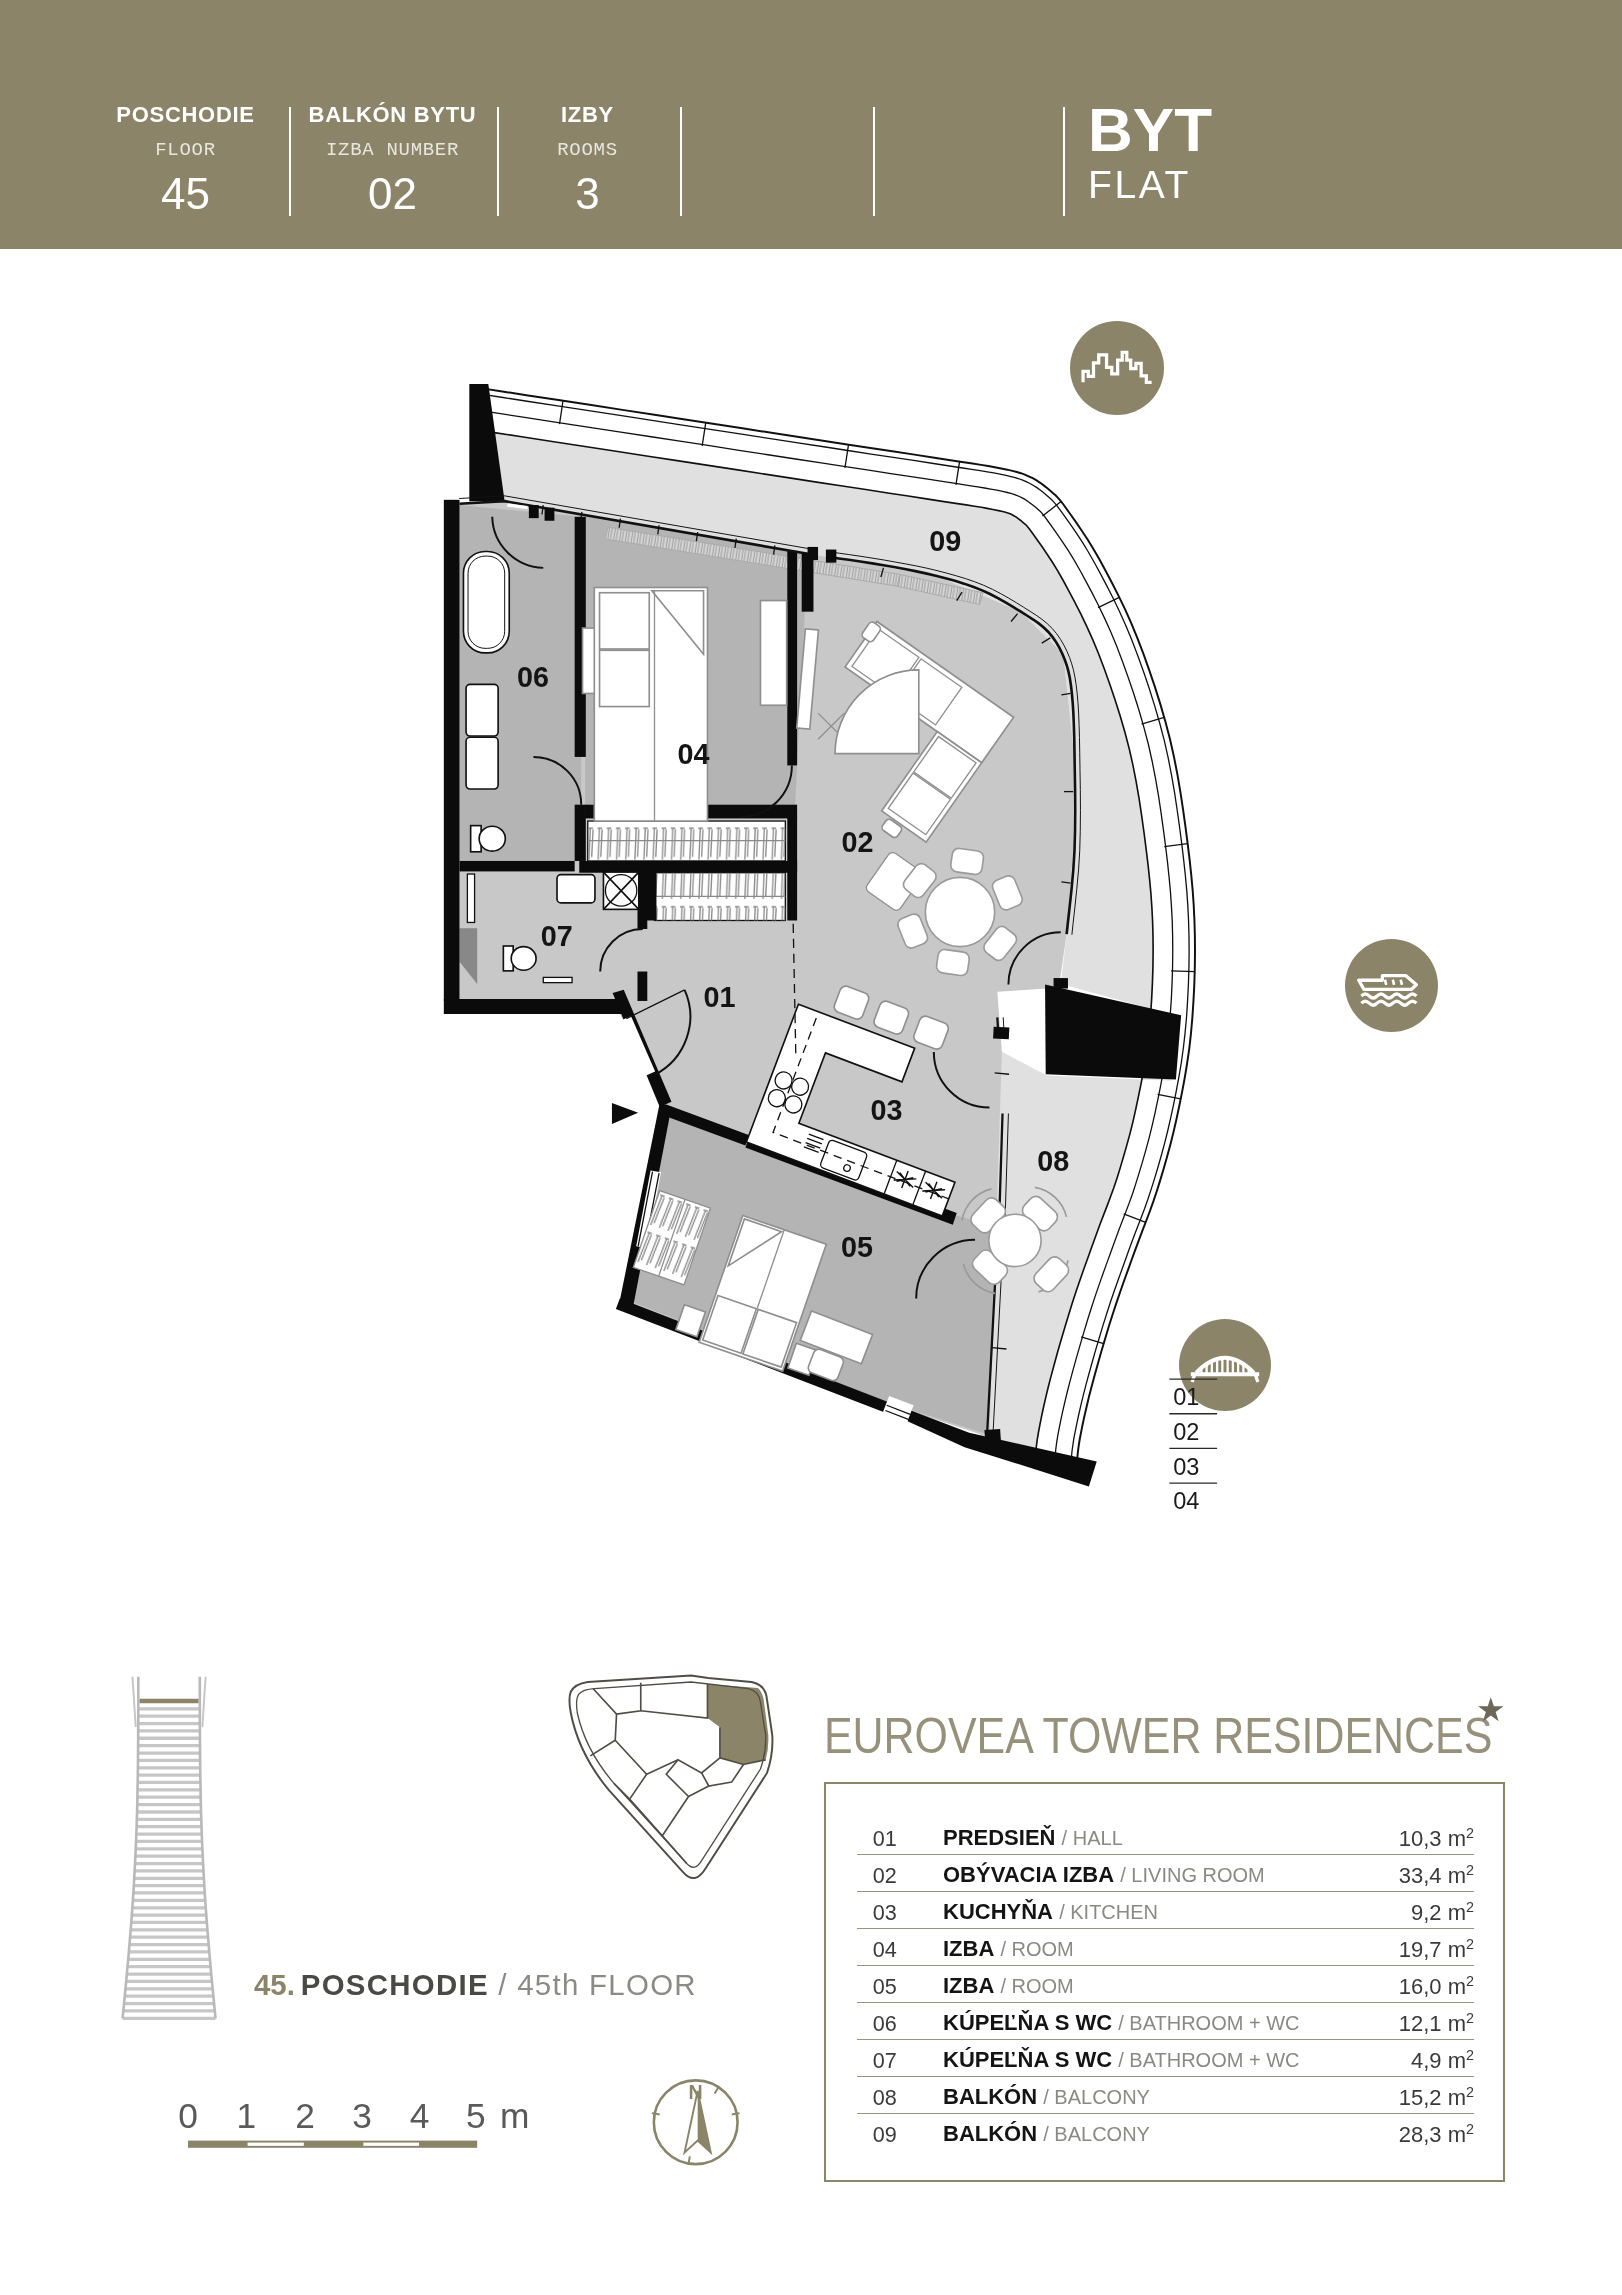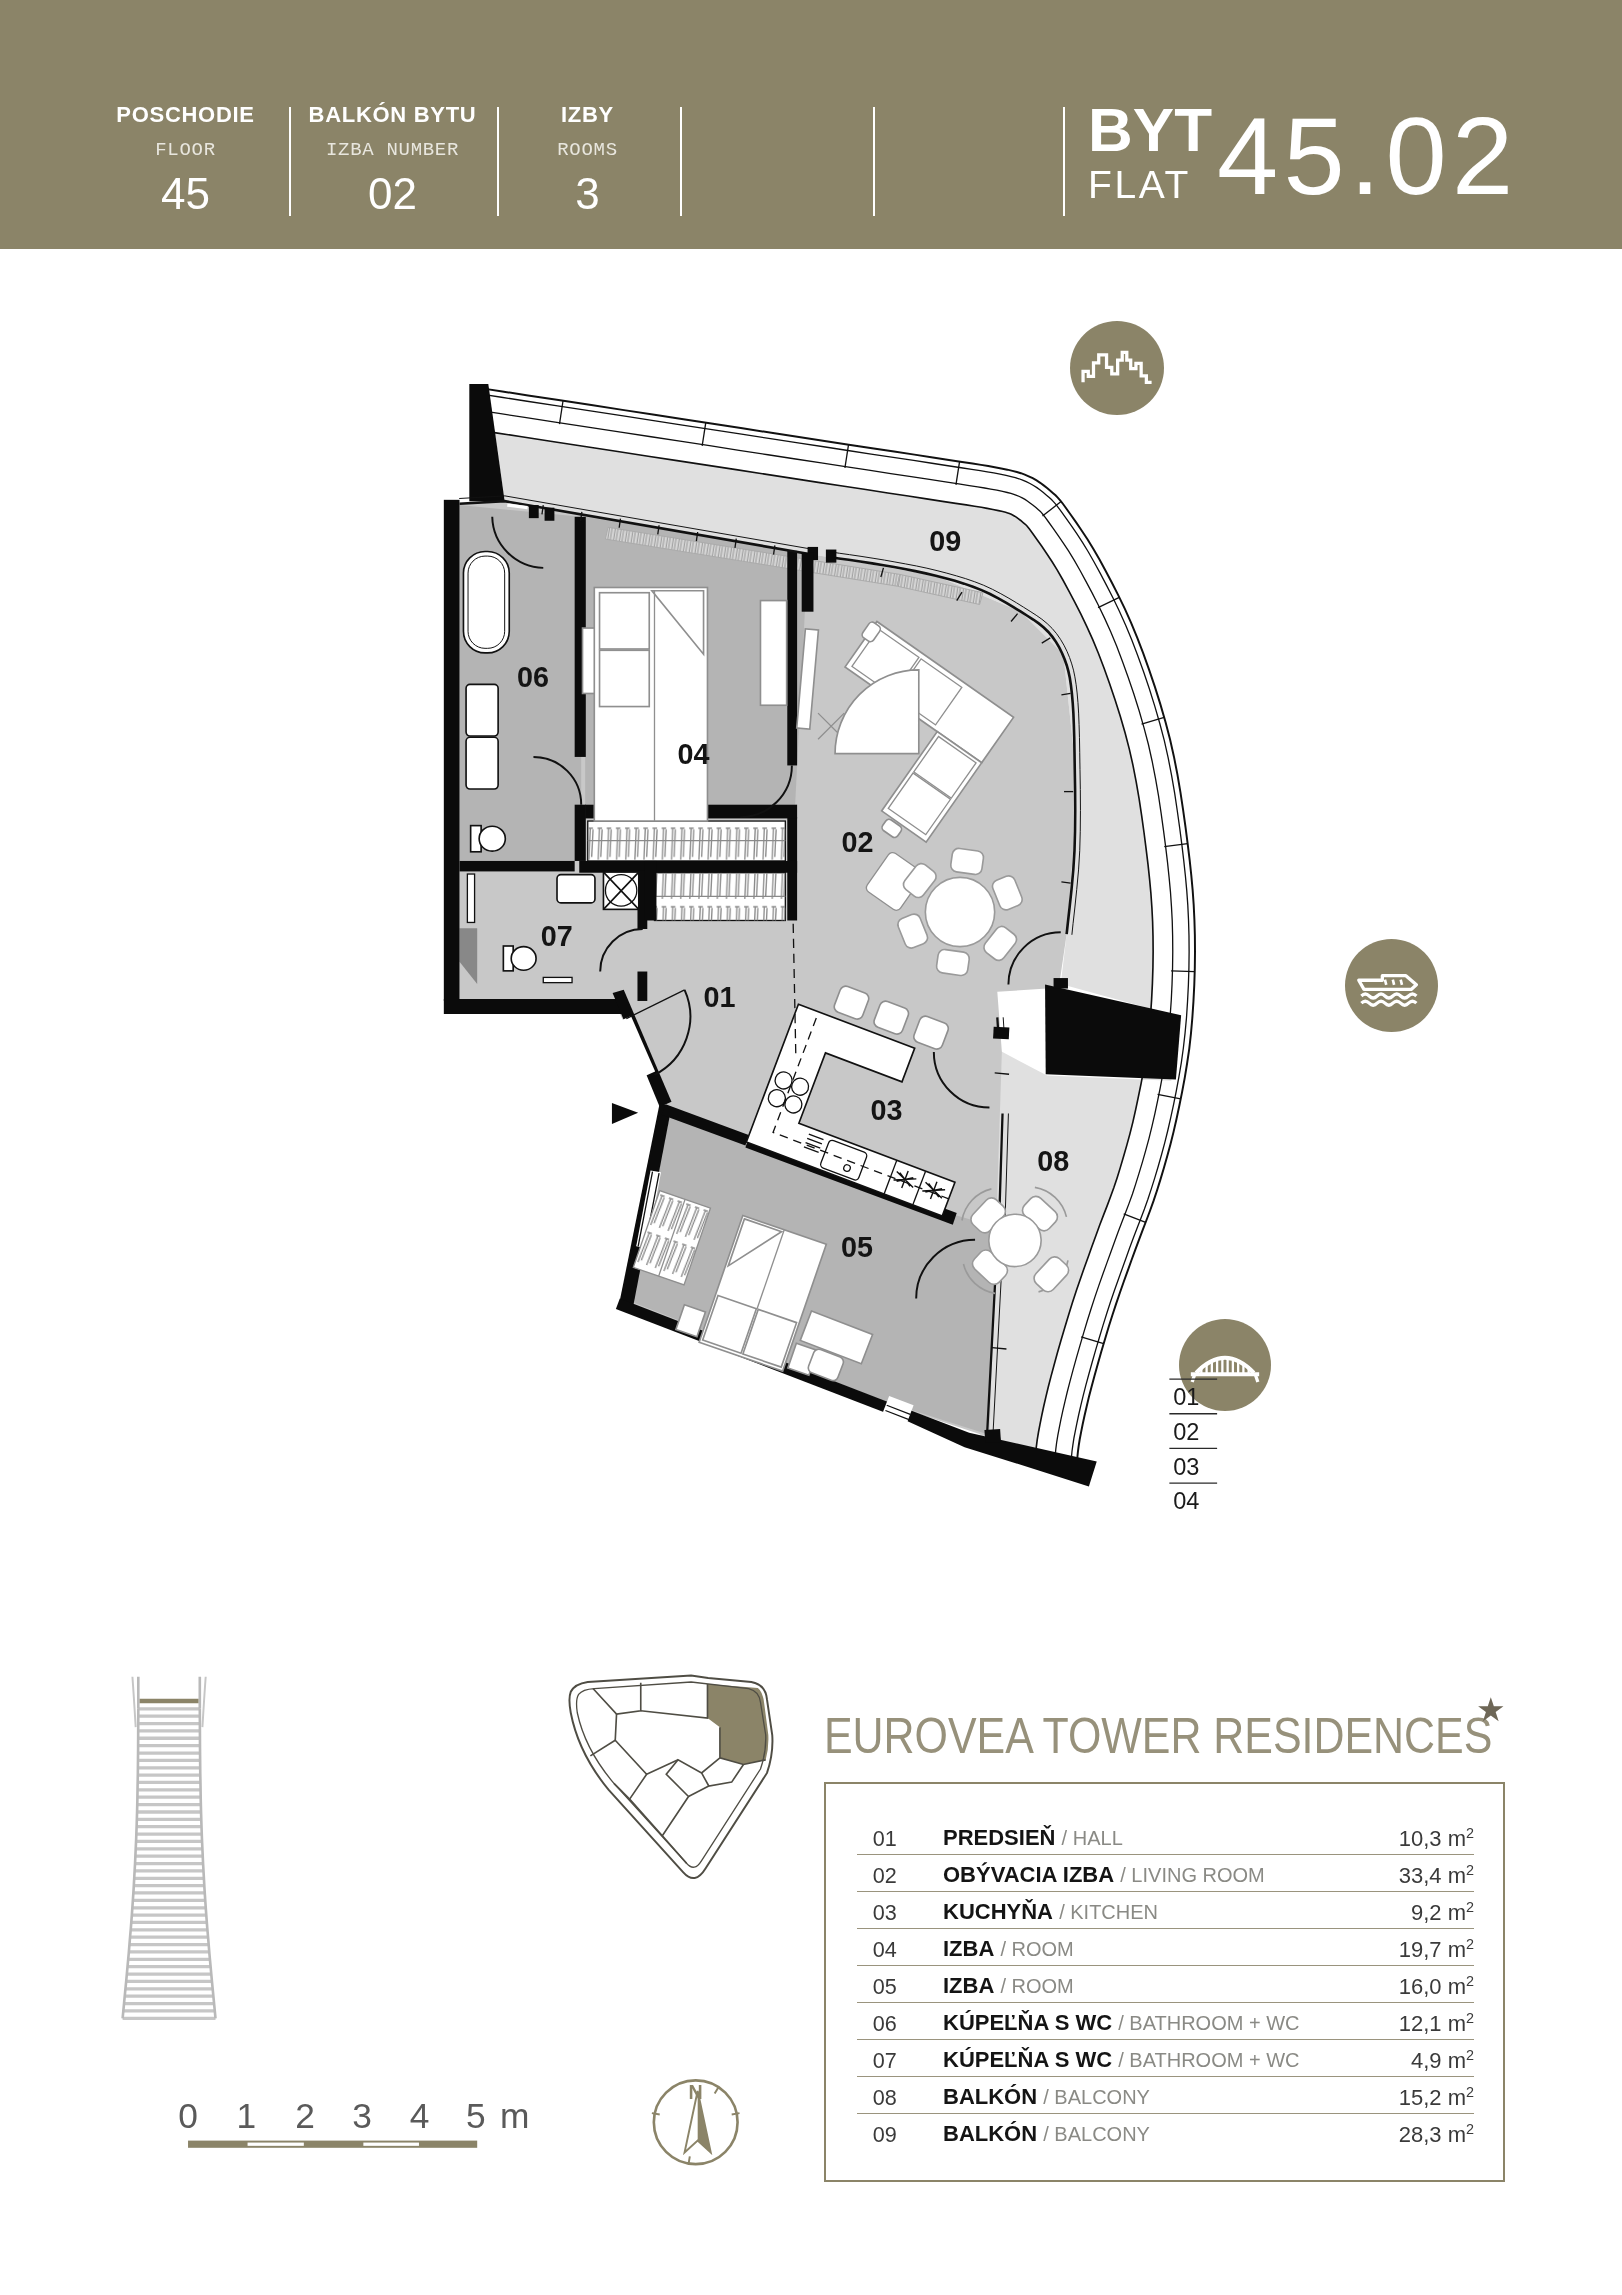--- a/index.html
+++ b/index.html
@@ -318,21 +318,20 @@
         <div class="hl2">ROOMS</div>
         <div class="hval">3</div>
   </div>
   <div class="hdiv" style="left:680px;"></div>
   <div class="hdiv" style="left:873px;"></div>
   <div class="hdiv" style="left:1063px;"></div>
   <div id="byt">
         <div class="b1">BYT</div>
         <div class="b2">FLAT</div>
       </div>
-  <div id="num">45.02</div>
 </div>
 
 <svg class="icn" style="left:1070px;top:321px;width:94px;height:94px" viewBox="-72 -72 144 144">
       <circle cx="0" cy="0" r="72" fill="#8b8468"></circle>
       <path d="M-52,22 L-52,5 L-44,5 L-44,13 L-36,13 L-36,-8 L-28,-8 L-28,-20 L-16,-20 L-16,-1 L-8,-1 L-8,9 L1,9 L1,-12 L8,-12 L8,-24 L15,-24 L15,-12 L21,-12 L21,1 L29,1 L29,-7 L37,-7 L37,12 L45,12 L45,22 L53,22" fill="none" stroke="#fff" stroke-width="5"></path>
     </svg>
 <svg class="icn" style="left:1345px;top:939px;width:93px;height:93px" viewBox="-71 -71 142 142">
       <circle cx="0" cy="0" r="71" fill="#8b8468"></circle>
       <path d="M-42,6 L-50,-8 L-14,-8 L-14,-15 L22,-15 L38,-1 L30,6 Z" fill="none" stroke="#fff" stroke-width="5" stroke-linejoin="round"></path>
       <path d="M-10,-9 L-8,-1 M2,-9 L4,-1 M14,-9 L16,-1" stroke="#fff" stroke-width="4"></path>
@@ -450,20 +449,21 @@
 <text x="287" y="3253" text-anchor="middle">0</text>
 <text x="376" y="3253" text-anchor="middle">1</text>
 <text x="466" y="3253" text-anchor="middle">2</text>
 <text x="553" y="3253" text-anchor="middle">3</text>
 <text x="641" y="3253" text-anchor="middle">4</text>
 <text x="727" y="3253" text-anchor="middle">5</text>
 <text x="764" y="3253">m</text>
 </g>
 </svg>
 
+<div id="fcap"><span class="o">45. </span><span class="d">POSCHODIE</span><span class="g"> / 45th FLOOR</span></div>
 <div id="title">EUROVEA TOWER RESIDENCES</div>
 <div id="star">★</div>
 
 <div id="tbl">
       <div class="trow" style="border-bottom:1.3px solid #9a947e;">
         <div class="tnum">01</div>
         <div class="tname"><b>PREDSIEŇ</b> <span class="ten">/ HALL</span></div>
         <div class="tarea">10,3 m<sup>2</sup></div>
       </div>
       <div class="trow" style="border-bottom:1.3px solid #9a947e;">

